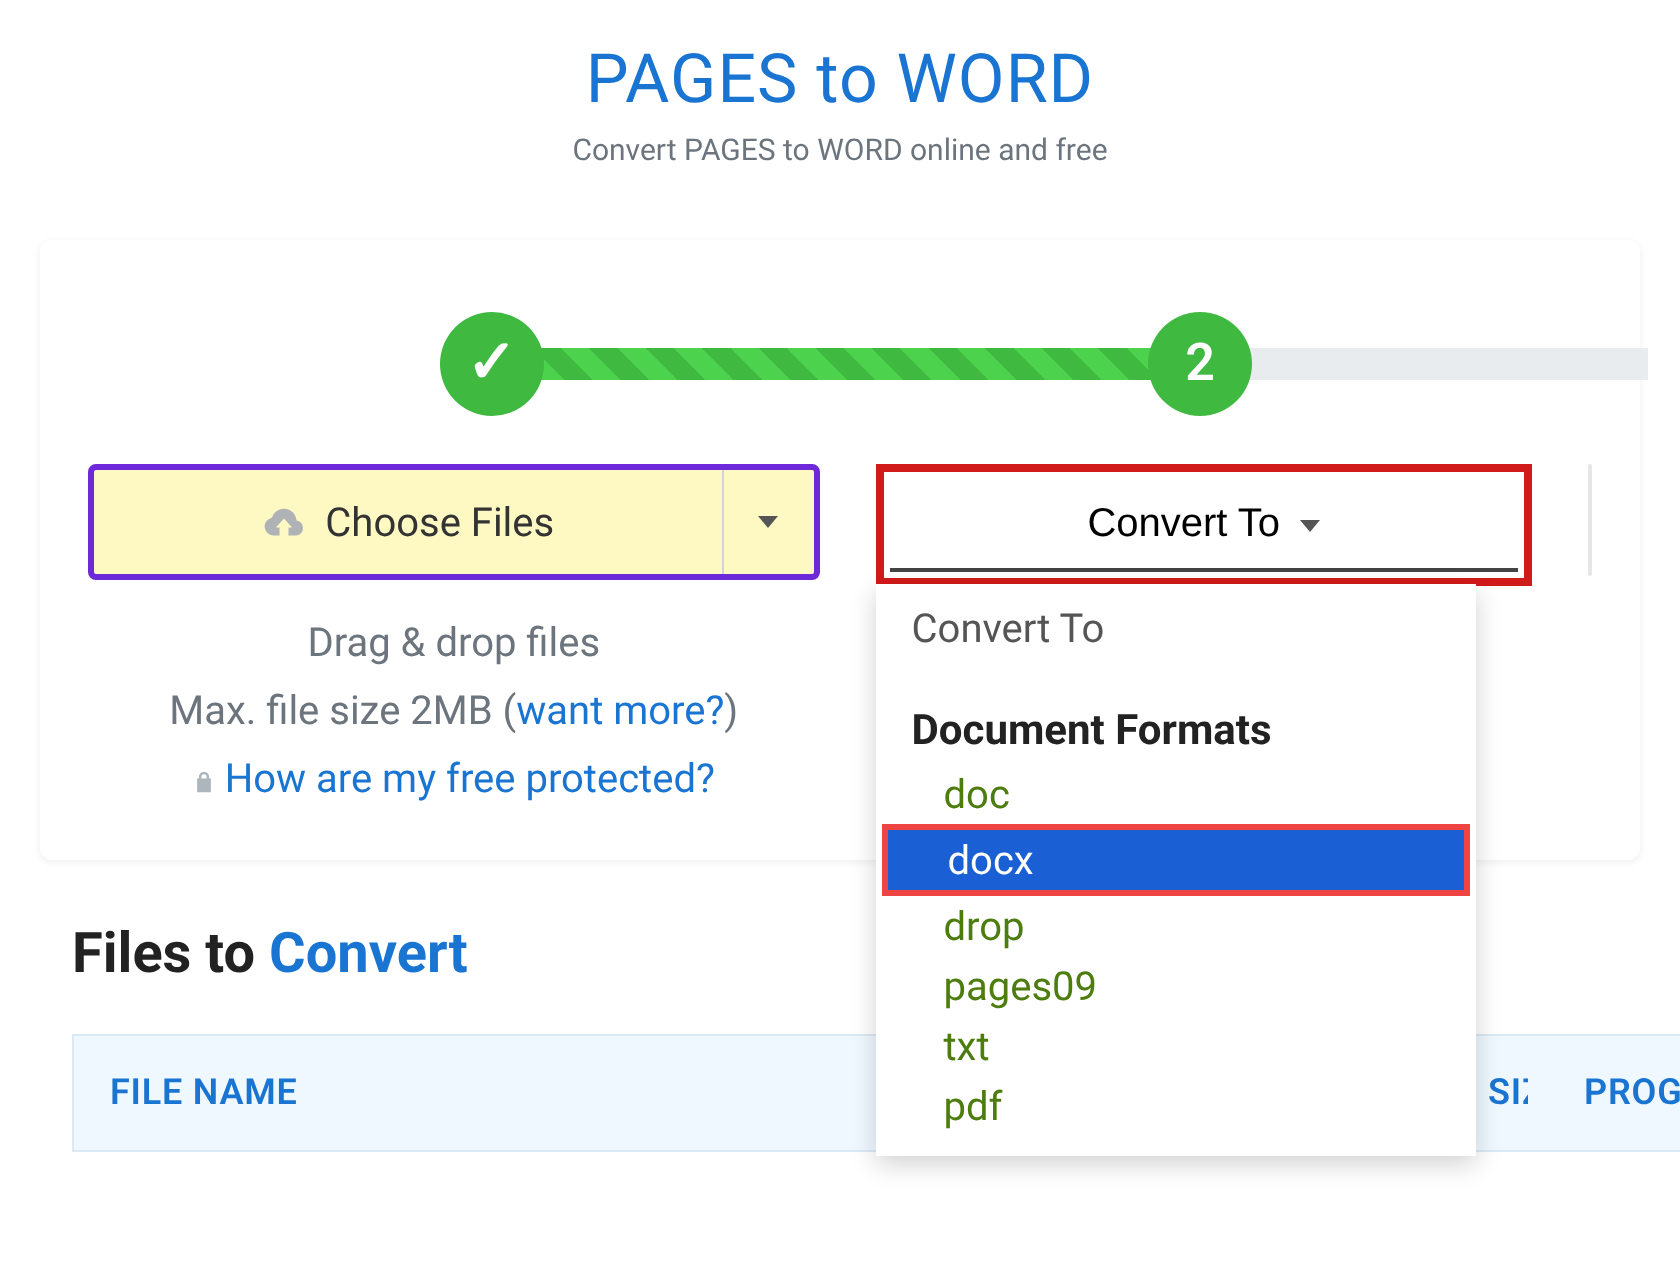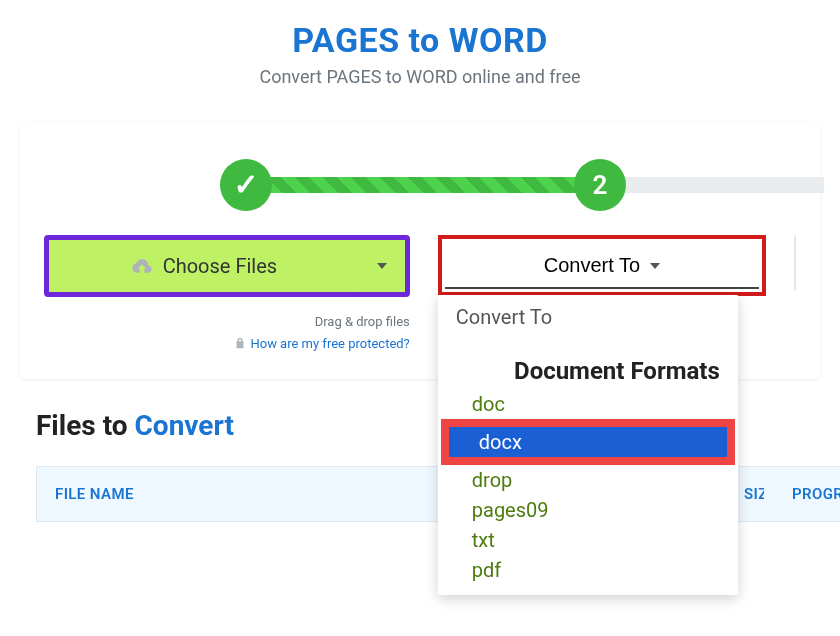--- a/index.html
+++ b/index.html
@@ -7,26 +7,26 @@
     font-family: -apple-system, BlinkMacSystemFont, "Segoe UI", Roboto, sans-serif;
     background: #ffffff;
     width: 840px;
     height: 636px;
     overflow: hidden;
     position: relative;
   }
   .header { text-align: center; padding-top: 20px; }
   .title {
     font-size: 34px;
-    font-weight: 700;
+    font-weight: 400;
     color: #1a75d2;
     letter-spacing: 0.5px;
   }
   .subtitle {
-    font-size: 18px;
+    font-size: 15px;
     color: #6c757d;
     margin-top: 6px;
   }
 
   .card {
     margin: 36px 20px 0 20px;
     background: #ffffff;
     border-radius: 6px;
     box-shadow: 0 1px 4px rgba(0,0,0,0.07);
     padding-bottom: 24px;
@@ -78,24 +78,24 @@
     display: flex;
     align-items: flex-start;
     padding: 0 24px;
     gap: 28px;
   }
 
   .choose-col { width: 380px; }
 
   .choose-group {
     display: flex;
-    border: 5px solid #6d28d9;
+    border: 3px solid #6d28d9;
     border-radius: 4px;
     overflow: hidden;
-    background: #bef264;
+    background: #fef9c3;
   }
   .choose-main {
     flex: 1;
     text-align: center;
     font-size: 20px;
     color: #333;
     padding: 14px 10px;
     display: flex;
     align-items: center;
     justify-content: center;
@@ -109,21 +109,21 @@
   .choose-dd {
     width: 46px;
     border-left: 1px solid #ced4da;
     display: flex;
     align-items: center;
     justify-content: center;
     cursor: pointer;
   }
   .caret { width:0; height:0; border-left:5px solid transparent; border-right:5px solid transparent; border-top:6px solid #555; }
 
-  .choose-helper { text-align: right; margin-top: 14px; font-size: 13px; color: #6c757d; line-height: 1.7; }
+  .choose-helper { text-align: center; margin-top: 14px; font-size: 20px; color: #6c757d; line-height: 1.7; }
   .choose-helper a { color: #1a75d2; text-decoration: none; cursor: pointer; }
   .lock-icon { width:12px; height:12px; fill:#adb5bd; vertical-align:-1px; margin-right:4px;}
 
   .convert-col { position: relative; width: 341px; }
   .redbox { border: 4px solid #d11a1a; padding: 3px; }
   .convert-btn {
     width: 100%;
     background: #fff;
     border: none;
     border-bottom: 2px solid #444;
@@ -146,35 +146,34 @@
     box-shadow: 0 4px 12px rgba(0,0,0,0.18);
     z-index: 10;
     padding-bottom: 10px;
   }
   .dd-header {
     font-size: 20px;
     color: #555;
     padding: 10px 18px 4px 18px;
   }
   .dd-group-title {
-    font-size: 24px;
+    font-size: 21px;
     font-weight: 700;
     color: #222;
     padding: 24px 18px 4px 18px;
-    text-align: right;
   }
   .dd-item {
     font-size: 20px;
     color: #4d7c0f;
     padding: 3px 18px 3px 34px;
     cursor: pointer;
   }
   .dd-item.selected { background: #1a5fd4; color:#fff; }
   .dd-item-highlight-wrap {
-    border: 8px solid #ef4444;
+    border: 3px solid #ef4444;
     margin: 0 3px 0 3px;
   }
   .dd-item-highlight-wrap .dd-item { padding-left: 30px; }
 
   .extra-col {
     flex: 1;
     height: 56px;
     border: 1px solid #e4e6e9;
     border-radius: 4px;
     background: #fff;
@@ -190,21 +189,21 @@
   .table-head {
     margin-top: 24px;
     background: #f0f8ff;
     display: flex;
     align-items: center;
     justify-content: space-between;
     padding: 18px 0 18px 18px;
     border: 1px solid #dbe9f5;
     border-right: none;
   }
-  .th { font-size: 15px; color:#1a75d2; font-weight:600; letter-spacing:0.4px;}
+  .th { font-size: 18px; color:#1a75d2; font-weight:600; letter-spacing:0.4px;}
   .th-right-group { display:flex; gap:28px; margin-left:auto; }
   .th-clipped-size { overflow:hidden; white-space:nowrap; width:20px; text-align:right;}
   .th-clipped-prog { overflow:hidden; white-space:nowrap; width:48px;}
 </style>
 </head>
 <body>
 
 <div class="header">
   <div class="title">PAGES to WORD</div>
   <div class="subtitle">Convert PAGES to WORD online and free</div>
@@ -231,20 +230,23 @@
             </svg>
           <span>Choose Files</span>
         </div>
         <div class="choose-dd">
           <span class="caret"></span>
         </div>
       </div>
       <div class="choose-helper">
         <div>Drag &amp; drop files</div>
         <div>
+          <span>Max. file size 2MB (</span><a>want more?</a><span>)</span>
+        </div>
+        <div>
           <svg class="lock-icon" viewBox="0 0 12 14">
               <path d="M9 5V4a3 3 0 0 0-6 0v1H2v8h8V5H9zM4.5 4a1.5 1.5 0 1 1 3 0v1h-3V4z"></path>
             </svg><a>How are my free protected?</a>
         </div>
       </div>
     </div>
 
     <div class="convert-col">
       <div class="redbox">
         <button class="convert-btn">

